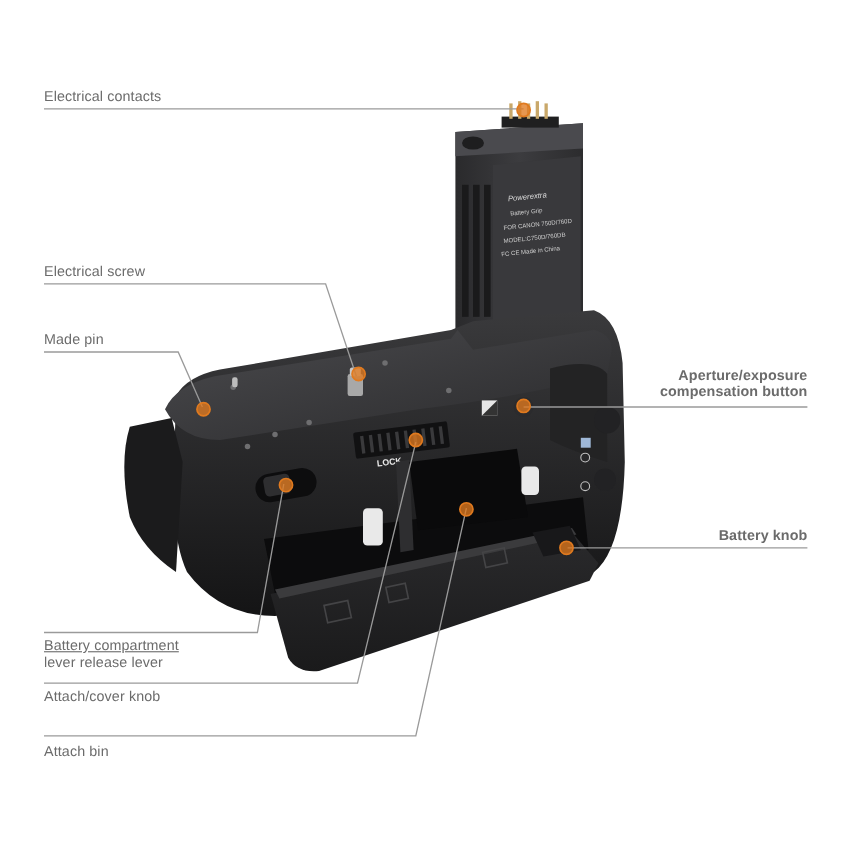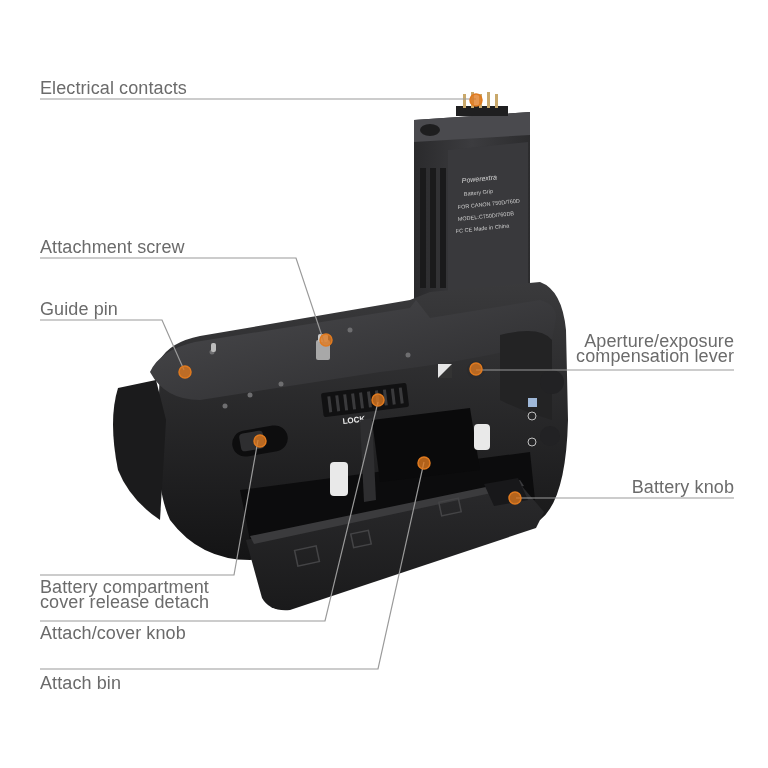--- a/index.html
+++ b/index.html
@@ -1,18 +1,18 @@
 <!DOCTYPE html>
 <html><head>
 <meta charset="utf-8">
 <style>
   html, body { margin:0; padding:0; background:#ffffff; }
   body { width:768px; height:768px; position:relative; overflow:hidden; font-family:"Liberation Sans", sans-serif; }
-  .label { position:absolute; color:#6b6b6b; font-size:18px; line-height:16px; white-space:nowrap; letter-spacing:0.1px; }
-  .label.right { text-align:right; }
+  .label { position:absolute; color:#6b6b6b; font-size:13px; line-height:16px; white-space:nowrap; letter-spacing:0.1px; }
+  .label.right { text-align:right;font-weight:bold; }
   svg.stage { position:absolute; left:0; top:0; }
 </style>
 </head>
 <body>
 
 <svg class="stage" width="768" height="768" viewBox="0 0 768 768">
   <defs>
     <linearGradient id="bodyGrad" x1="0" y1="0" x2="0" y2="1">
       <stop offset="0" stop-color="#3a3a3c"></stop>
       <stop offset="1" stop-color="#141415"></stop>
@@ -145,21 +145,21 @@
     <circle cx="185" cy="372" r="6"></circle>
     <circle cx="476" cy="369" r="6"></circle>
     <circle cx="378" cy="400" r="6"></circle>
     <circle cx="260" cy="441" r="6"></circle>
     <circle cx="424" cy="463" r="6"></circle>
     <circle cx="515" cy="498" r="6"></circle>
   </g>
 </svg>
 
 <div class="label" style="left:40px; top:80px;">Electrical contacts</div>
-<div class="label" style="left:40px; top:239px;">Attachment screw</div>
-<div class="label" style="left:40px; top:301px;">Guide pin</div>
+<div class="label" style="left:40px; top:239px;">Electrical screw</div>
+<div class="label" style="left:40px; top:301px;">Made pin</div>
 <div class="label right" style="right:34px; top:333px;">Aperture/exposure</div>
-<div class="label right" style="right:34px; top:348px;">compensation lever</div>
+<div class="label right" style="right:34px; top:348px;">compensation button</div>
 <div class="label right" style="right:34px; top:479px;">Battery knob</div>
-<div class="label" style="left:40px; top:579px;">Battery compartment</div>
-<div class="label" style="left:40px; top:594px;">cover release detach</div>
+<div class="label" style="left:40px; top:579px;text-decoration:underline;">Battery compartment</div>
+<div class="label" style="left:40px; top:594px;">lever release lever</div>
 <div class="label" style="left:40px; top:625px;">Attach/cover knob</div>
 <div class="label" style="left:40px; top:675px;">Attach bin</div>
 
 </body></html>

